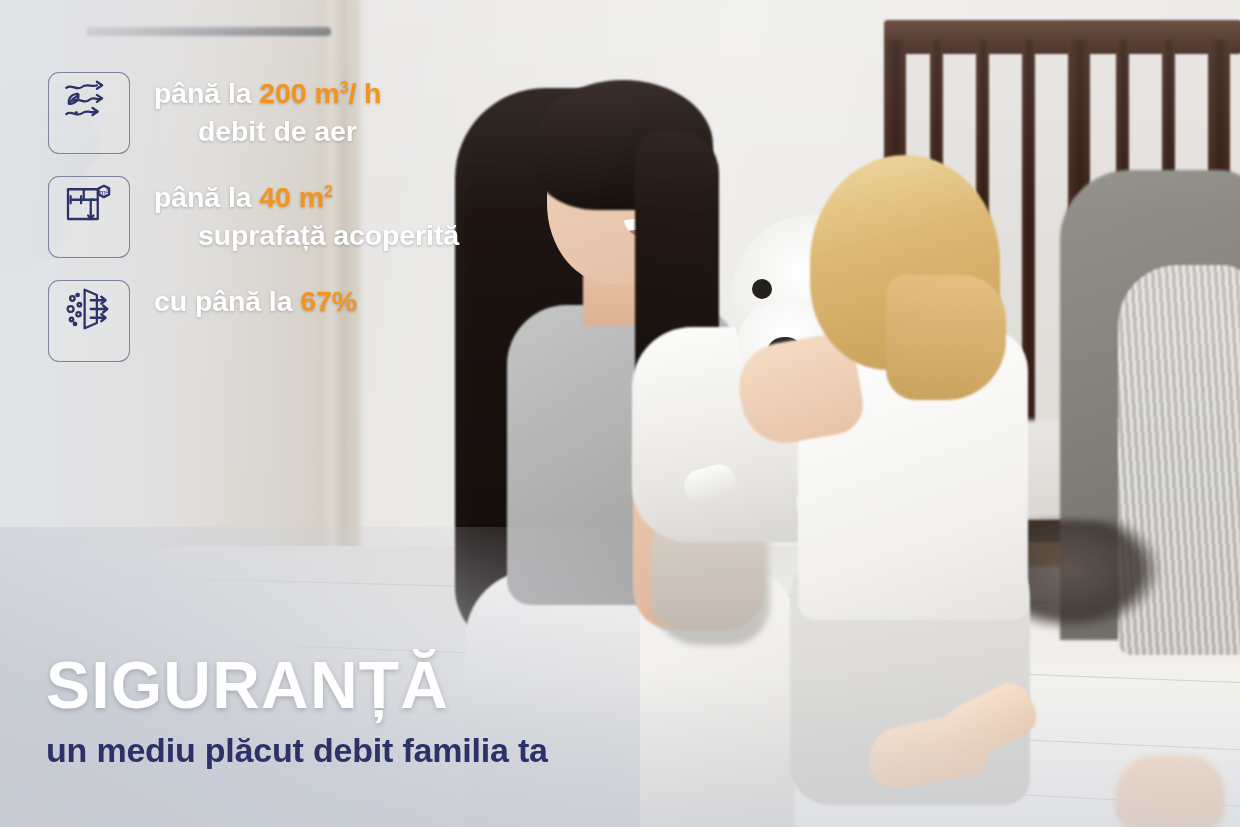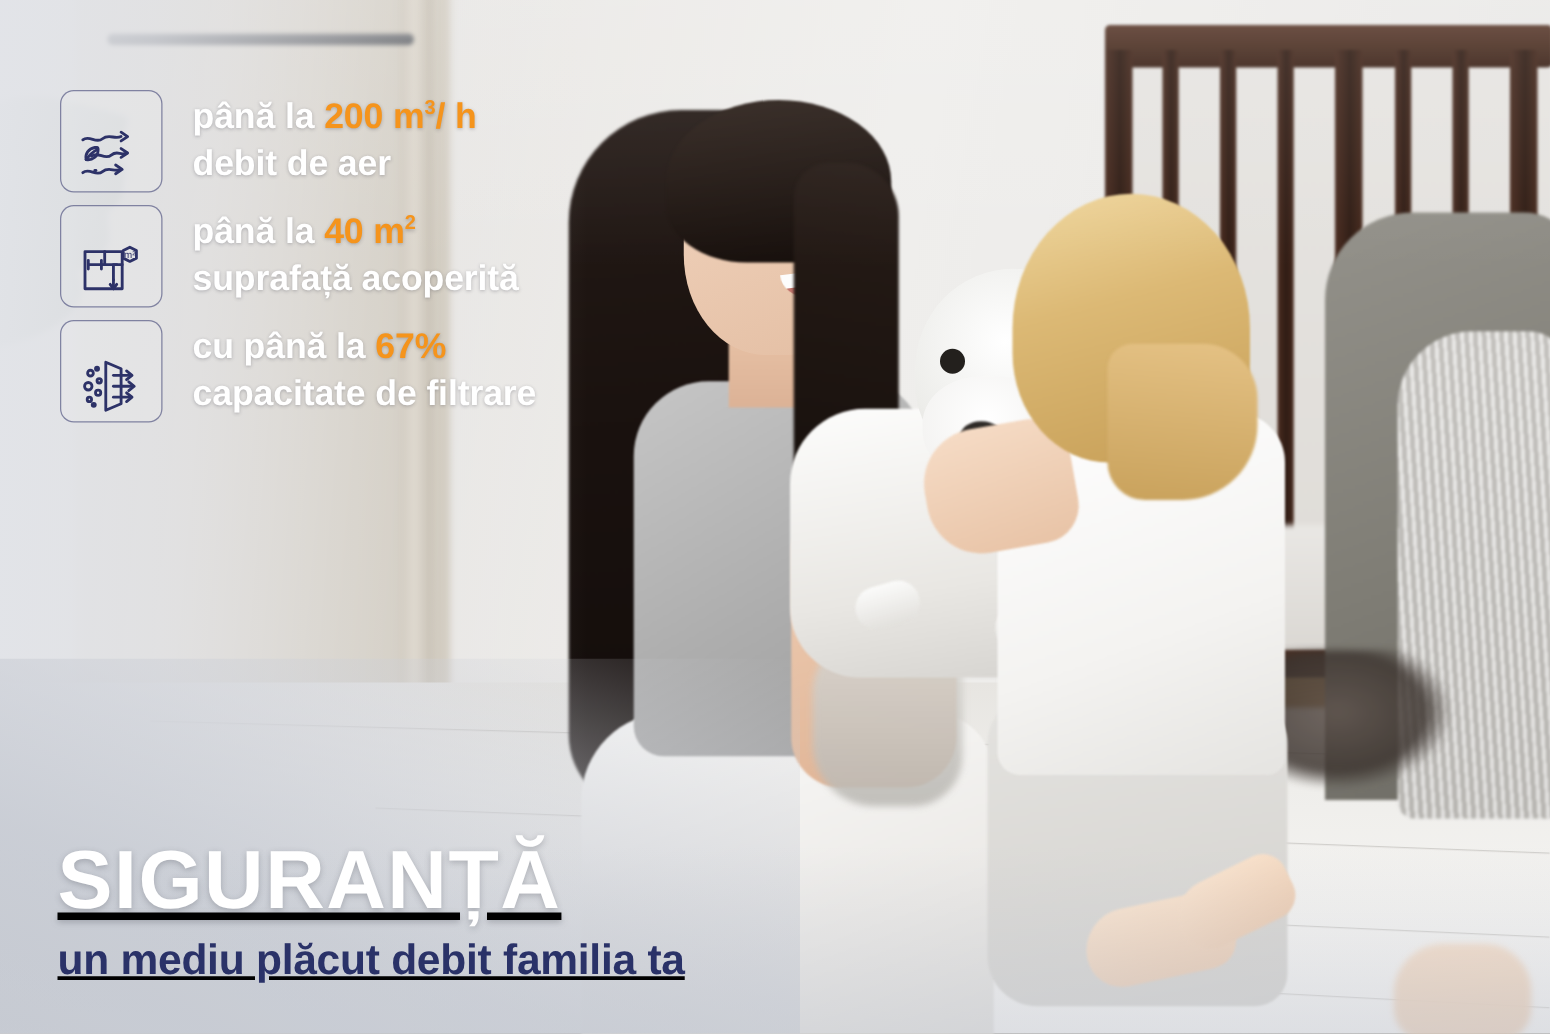--- a/index.html
+++ b/index.html
@@ -293,51 +293,51 @@
   }
   .bottom-fade2{
     position:absolute; left:0; bottom:0; width:100%; height:150px;
     background:linear-gradient(0deg, rgba(200,204,212,.55) 0%, rgba(205,208,215,0) 100%);
     pointer-events:none;
   }
 
   
   .features{
     position:absolute; left:48px; top:72px; width:520px;
-    display:flex; flex-direction:column; gap:10px;
+    display:flex; flex-direction:column; gap:22px;
   }
   .feature{ display:flex; align-items:flex-start; gap:24px; }
 
   .iconbox{
     flex:0 0 auto;
     width:82px; height:82px;
     border:1.5px solid rgba(45,50,104,.55);
     border-radius:11px;
     background:rgba(255,255,255,.10);
-    display:flex; align-items:flex-end; justify-content:center;
+    display:flex; align-items:flex-start; justify-content:center;
   }
   .iconbox svg{ width:56px; height:56px; display:block; }
 
   .ftext{
     padding-top:3px;
     font-size:28.5px;
     line-height:1.32;
     font-weight:700;
     letter-spacing:-.1px;
     color:#ffffff;
     text-shadow:0 1px 3px rgba(60,60,70,.32);
     white-space:nowrap;
   }
   .ftext .hl{ color:#F5941C; }
   .ftext sup{ font-size:.56em; vertical-align:super; line-height:0; }
-  .fline2{ display:block; }
+  .fline2{ display:block;margin-left:44px; }
 
   
   .headline{
-    position:absolute; left:46px; bottom:40px; width:760px;text-decoration:underline;
+    position:absolute; left:46px; bottom:58px; width:760px;
   }
   .h-main{
     font-size:66px;
     font-weight:800;
     letter-spacing:1.2px;
     color:#ffffff;
     line-height:1.0;
     text-shadow:0 2px 5px rgba(70,72,84,.30);
   }
   .h-sub{
@@ -499,21 +499,20 @@
           <circle cx="21" cy="27" r="2"></circle>
           <circle cx="11" cy="32" r="3.4"></circle>
           <circle cx="20" cy="38" r="2.4"></circle>
           <circle cx="12" cy="44" r="2"></circle>
           <circle cx="19" cy="16" r="1.4"></circle>
           <circle cx="16" cy="49" r="1.4"></circle>
         </svg>
       </div>
       <div class="ftext">
         <span>cu până la </span><span class="hl">67%</span><sup class="hl"></sup><span class="hl"></span>
-        <span class="fline2">capacitate de filtrare</span>
       </div>
     </div>
   </div>
 
   <div class="headline">
     <div class="h-main">SIGURANȚĂ</div>
     <div class="h-sub">un mediu plăcut debit familia ta</div>
   </div>
 
 </div>

